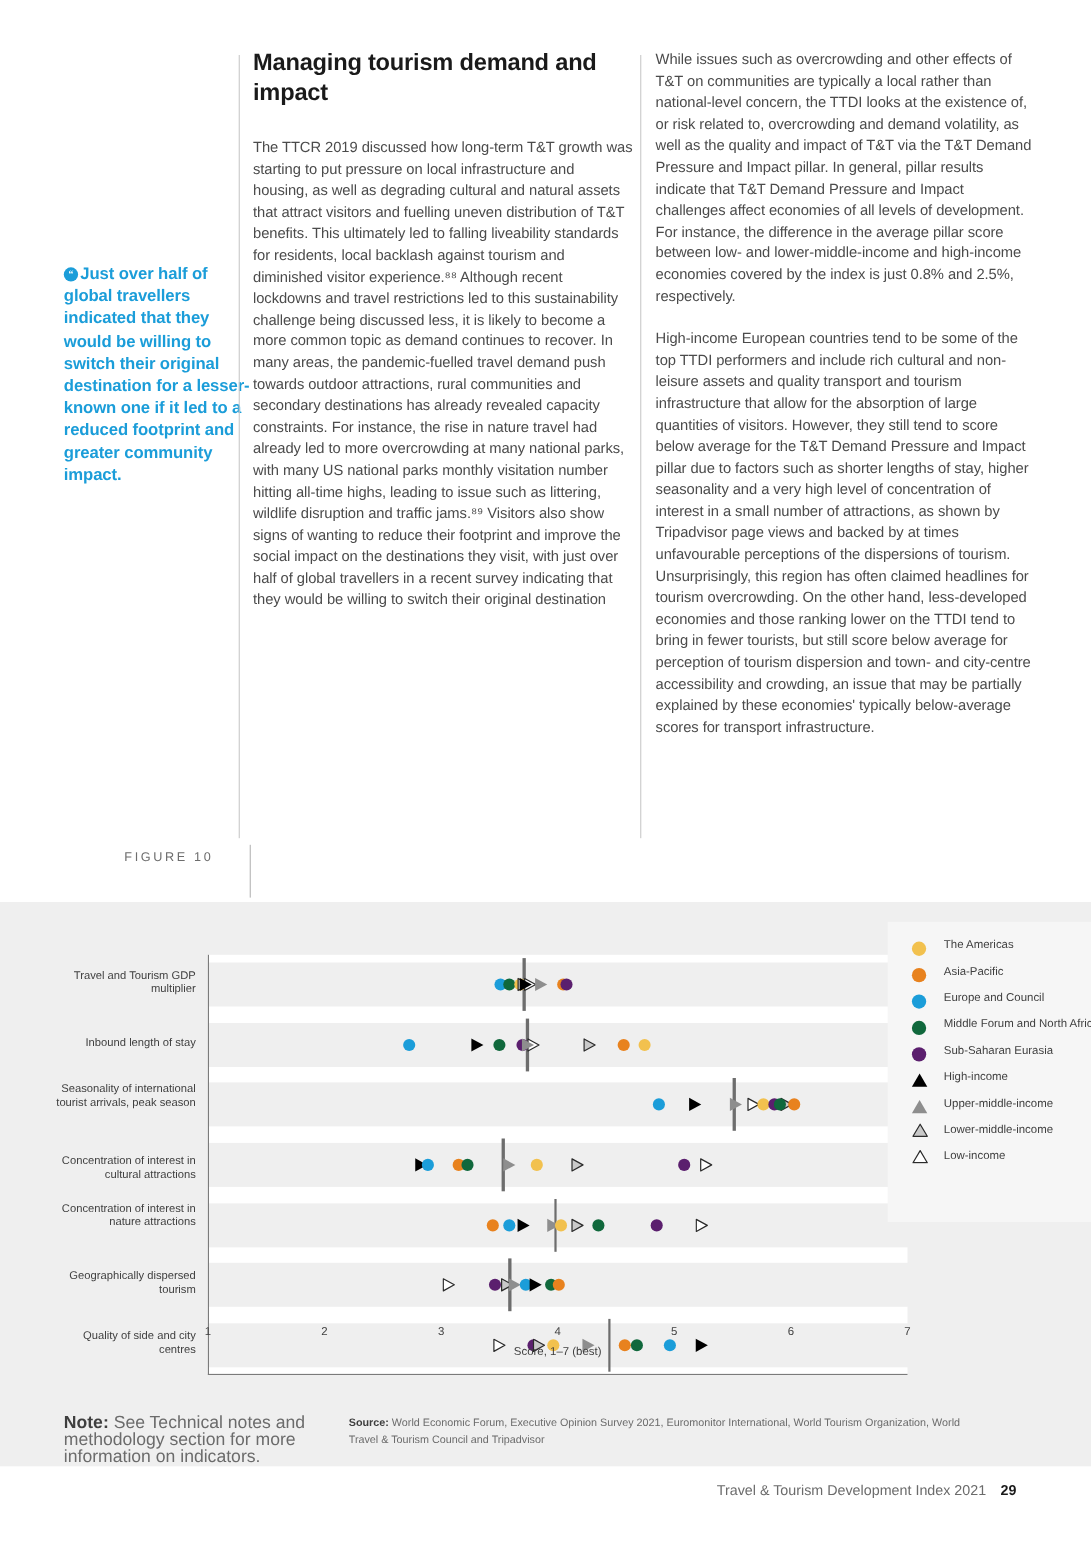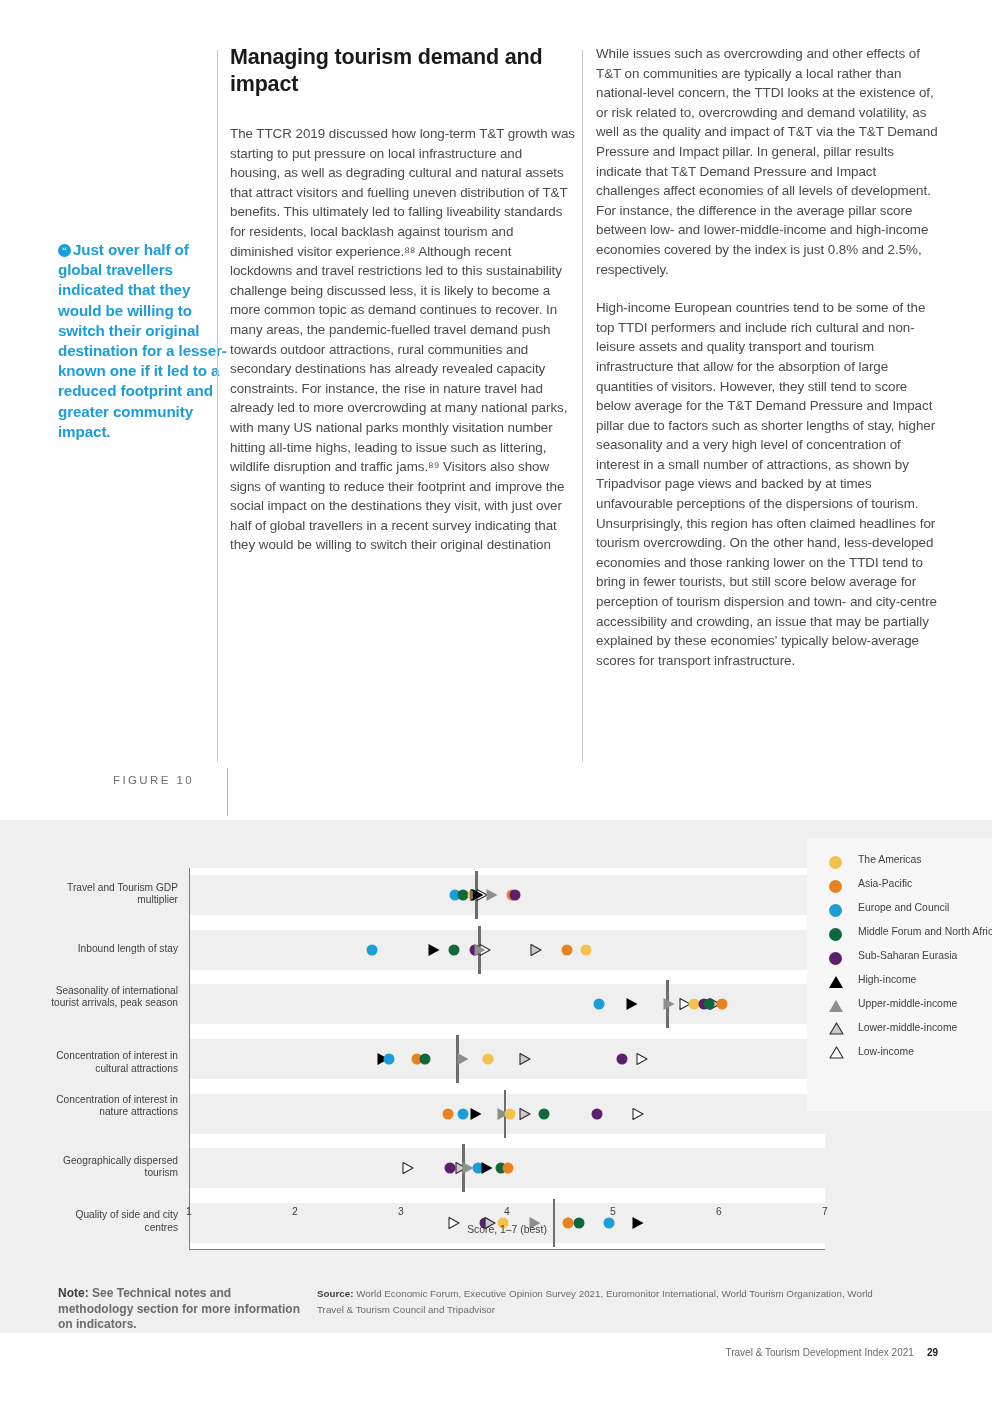--- a/index.html
+++ b/index.html
@@ -170,31 +170,31 @@
   .sw-circle { width:13px; height:13px; border-radius:50%; }
   .sw-tri { width:0; height:0; border-left:7px solid transparent; border-right:7px solid transparent; }
   .legend-text {
     font-size:10.4px; line-height:12.8px; color:#3f3f3f;
   }
 
   
   .notes { position:absolute; left:0; top:1333px; width:992px; }
   .note-block {
     position:absolute; left:58px; top:-47px; width:250px;
-    font-size:12px; line-height:15.5px; color:#6b6b6b;font-weight:bold;
+    font-size:16px; line-height:15.5px; color:#6b6b6b;
   }
   .source-block {
     position:absolute; left:317px; top:-47px; width:560px;
     font-size:9.8px; line-height:15.5px; color:#6b6b6b;
   }
   .note-block b, .source-block b { color:#3f3f3f; }
 
   .footer {
-    position:absolute; right:54px; top:1347px;
-    font-size:10px; color:#6b6b6b;
+    position:absolute; right:68px; top:1347px;
+    font-size:13px; color:#6b6b6b;
   }
   .footer .pageno {
     color:#1a1a1a; font-weight:bold; margin-left:13px;
   }
 </style>
 </head>
 <body>
 
 <div id="page-top">
 

